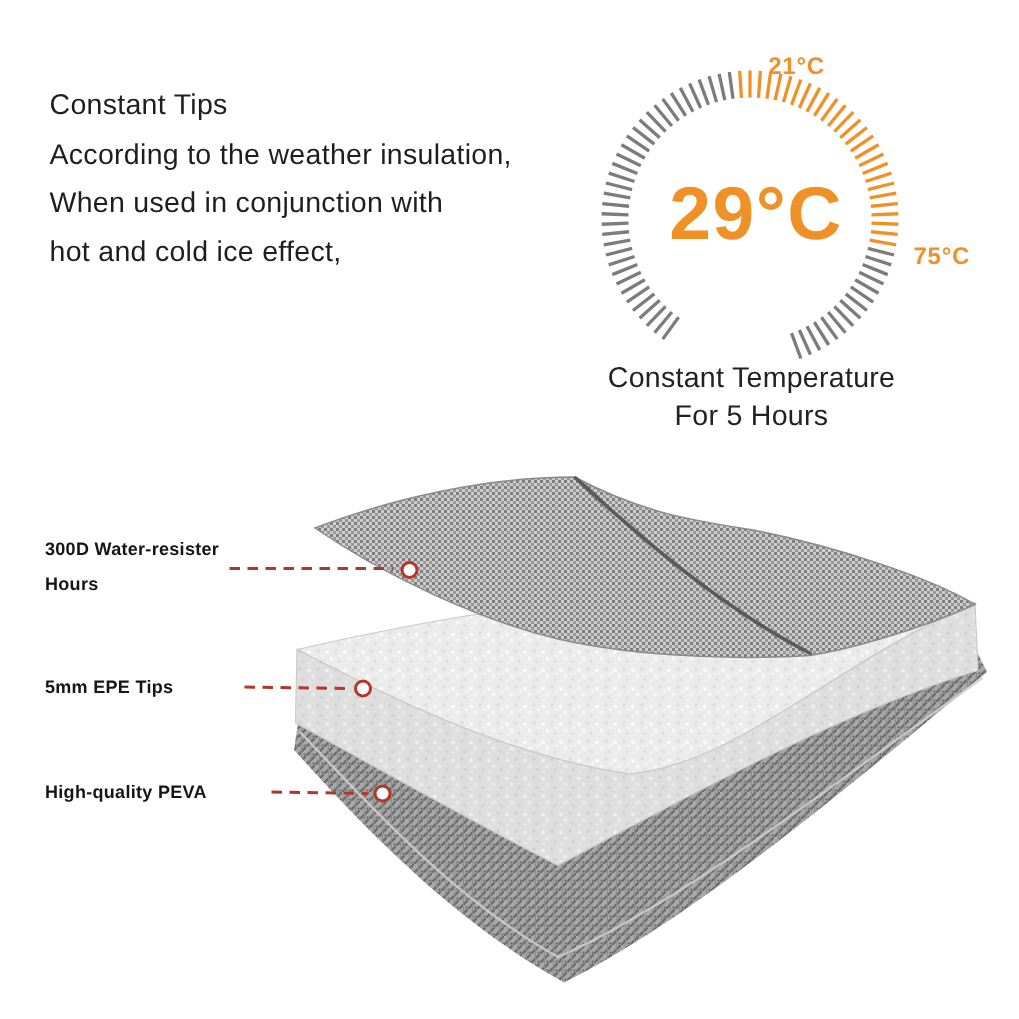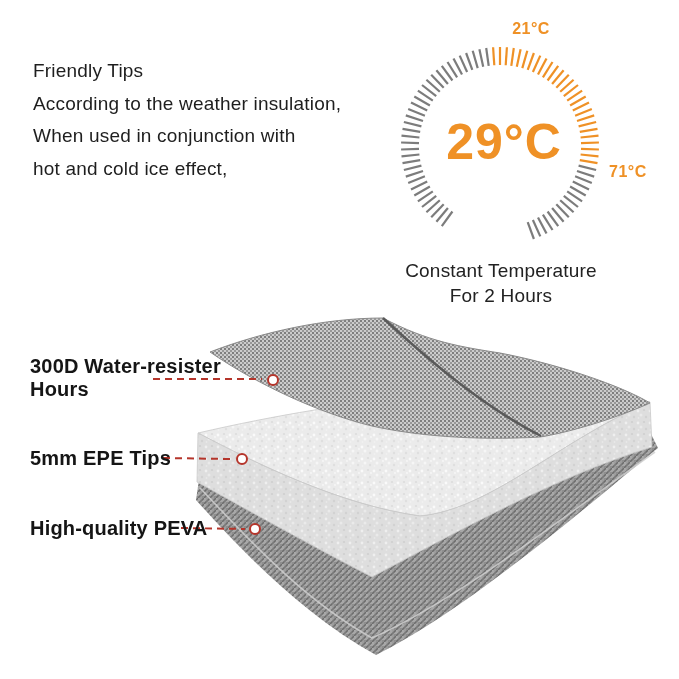--- a/index.html
+++ b/index.html
@@ -9,52 +9,52 @@
   }
   
   .tips{
     position:absolute;left:33px;top:55px;width:370px;
     font-size:19px;line-height:32.5px;color:#1e1e1e;letter-spacing:.2px;
   }
   .tips div{white-space:nowrap;}
   
   .gauge-svg{position:absolute;left:350px;top:8px;width:300px;height:285px;}
   .g-min{
-    position:absolute;left:531px;top:20px;transform:translateX(-50%);
+    position:absolute;left:531px;top:36px;transform:translateX(-50%);
     font-size:16px;font-weight:700;letter-spacing:.5px;text-align:right;
   }
   .g-max{
     position:absolute;left:609px;top:163px;
     font-size:16px;font-weight:700;letter-spacing:.5px;
   }
   .g-center{
     position:absolute;left:504px;top:142px;transform:translate(-50%,-50%);
     font-size:50px;font-weight:700;letter-spacing:1px;white-space:nowrap;
   }
   .g-caption{
-    position:absolute;left:390px;top:258px;width:222px;text-align:center;
+    position:absolute;left:390px;top:240px;width:222px;text-align:center;
     font-size:19px;line-height:25px;color:#222222;letter-spacing:.2px;
   }
   
   .diagram{position:absolute;left:0;top:0;width:679px;height:679px;}
   .layer-label{
-    position:absolute;left:30px;font-size:20px;font-weight:700;
+    position:absolute;left:30px;font-size:12px;font-weight:700;
     color:#151515;line-height:22.5px;letter-spacing:.2px;white-space:nowrap;
   }
   .lbl-fabric{top:355px;}
   .lbl-foam{top:447px;}
   .lbl-peva{top:517px;}
 </style>
 </head>
 <body>
 
 <div class="stage">
 
   <section class="tips">
-    <div>Friendly Tips</div>
+    <div>Constant Tips</div>
     <div>According to the weather insulation,</div>
     <div>When used in conjunction with</div>
     <div>hot and cold ice effect,</div>
   </section>
 
   <svg class="gauge-svg" id="gauge-ticks" viewBox="0 0 300 285">
       <line x1="102.4" y1="203.5" x2="91.8" y2="218.1" stroke="#7c7c7c" stroke-width="2.2"></line>
       <line x1="97.9" y1="200.0" x2="86.4" y2="213.8" stroke="#7c7c7c" stroke-width="2.2"></line>
       <line x1="93.7" y1="196.3" x2="81.2" y2="209.2" stroke="#7c7c7c" stroke-width="2.2"></line>
       <line x1="89.8" y1="192.2" x2="76.4" y2="204.2" stroke="#7c7c7c" stroke-width="2.2"></line>
@@ -127,26 +127,26 @@
       <line x1="206.3" y1="196.3" x2="218.8" y2="209.2" stroke="#7c7c7c" stroke-width="2.2"></line>
       <line x1="202.1" y1="200.0" x2="213.6" y2="213.8" stroke="#7c7c7c" stroke-width="2.2"></line>
       <line x1="197.6" y1="203.5" x2="208.2" y2="218.1" stroke="#7c7c7c" stroke-width="2.2"></line>
       <line x1="192.9" y1="206.7" x2="202.5" y2="222.0" stroke="#7c7c7c" stroke-width="2.2"></line>
       <line x1="188.0" y1="209.5" x2="196.5" y2="225.4" stroke="#7c7c7c" stroke-width="2.2"></line>
       <line x1="182.9" y1="212.0" x2="190.3" y2="228.4" stroke="#7c7c7c" stroke-width="2.2"></line>
       <line x1="177.7" y1="214.1" x2="183.9" y2="231.0" stroke="#7c7c7c" stroke-width="2.2"></line>
     </svg>
 
   <div class="g-min orange-text" style="color: rgb(239, 145, 38);">21°C</div>
-  <div class="g-max orange-text" style="color: rgb(239, 145, 38);">71°C</div>
+  <div class="g-max orange-text" style="color: rgb(239, 145, 38);">75°C</div>
   <div class="g-center orange-text" style="color: rgb(239, 145, 38);">29°C</div>
 
   <div class="g-caption">
     <div>Constant Temperature</div>
-    <div>For 2 Hours</div>
+    <div>For 5 Hours</div>
   </div>
 
   <svg class="diagram" viewBox="0 0 679 679">
     <defs>
       <pattern id="fabricPat" width="4" height="4" patternUnits="userSpaceOnUse">
         <rect width="4" height="4" fill="#cccccc"></rect>
         <rect width="2" height="2" fill="#7e7e7e"></rect>
         <rect x="2" y="2" width="2" height="2" fill="#989898"></rect>
       </pattern>
       <pattern id="pevaPat" width="6" height="6" patternUnits="userSpaceOnUse">

